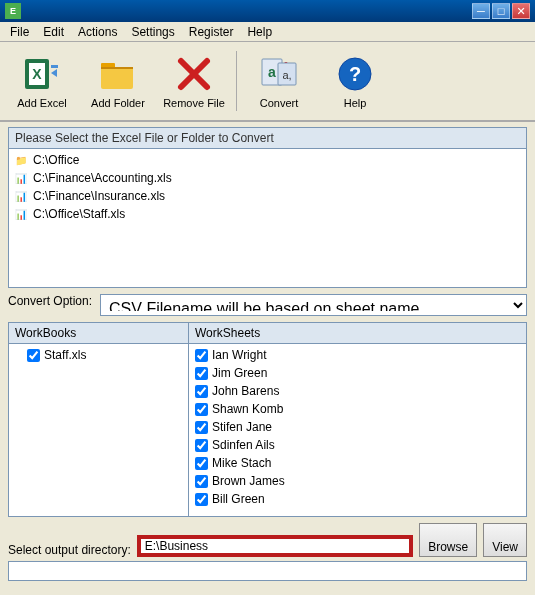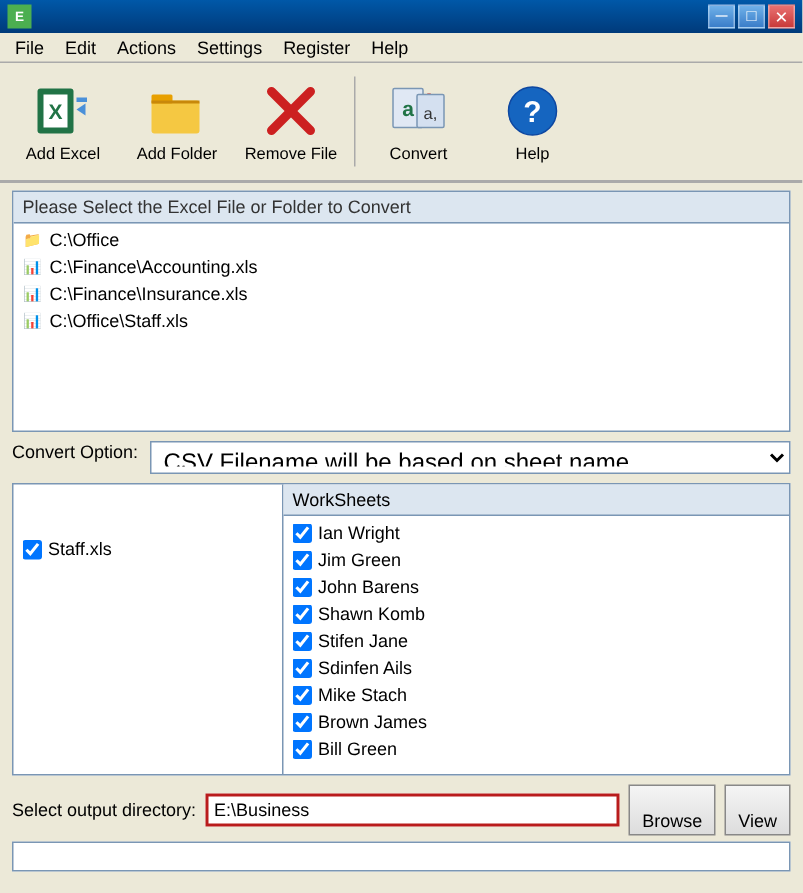--- a/index.html
+++ b/index.html
@@ -192,24 +192,23 @@
       flex-direction: column;
     }
     .panel-header {
       background: #dce6f0;
       padding: 3px 6px;
       font-size: 12px;
       border-bottom: 1px solid #7a96b4;
       font-weight: normal;
     }
     .panel-content {
-      padding: 2px 4px;
+      padding: 2px 16px;
       overflow-y: auto;
       flex: 1;
-      margin-top: 32px;
     }
     .worksheets-panel {
       flex: 1;
       display: flex;
       flex-direction: column;
     }
     .check-item {
       display: flex;
       align-items: center;
       gap: 4px;
@@ -223,33 +222,33 @@
     
     .ws-scroll-container {
       flex: 1;
       overflow-y: scroll;
       padding: 2px 4px;
     }
 
     
     .output-row {
       display: flex;
-      align-items: center;
+      align-items: flex-end;
       margin-top: 6px;
       gap: 6px;
     }
     .output-label {
       font-size: 12px;
       white-space: nowrap;
     }
     .output-input {
       flex: 1;
       height: 22px;
       font-size: 12px;
-      border: 2px solid #b91c1c;
+      border: 4px solid #b91c1c;
       padding: 0 4px;
       background: white;
     }
     .output-btn {
       height: 22px;
       padding: 16px 8px;
       font-size: 12px;
       border: 1px solid #888;
       background: linear-gradient(to bottom, #f5f5f5, #ddd);
       cursor: pointer;
@@ -383,20 +382,21 @@
     <span class="convert-option-label">Convert Option:</span>
     <select class="convert-option-select">
       <option>CSV Filename will be based on sheet name</option>
       <option>CSV Filename will be based on workbook name</option>
     </select>
   </div>
 
   <div class="bottom-panels">
 
     <div class="workbooks-panel">
+      <div class="panel-header">WorkBooks</div>
       <div class="panel-content">
         <div class="check-item">
           <input type="checkbox" checked="" style="">
           <span>Staff.xls</span>
         </div>
       </div>
     </div>
 
     <div class="worksheets-panel">
       <div class="panel-header">WorkSheets</div>

